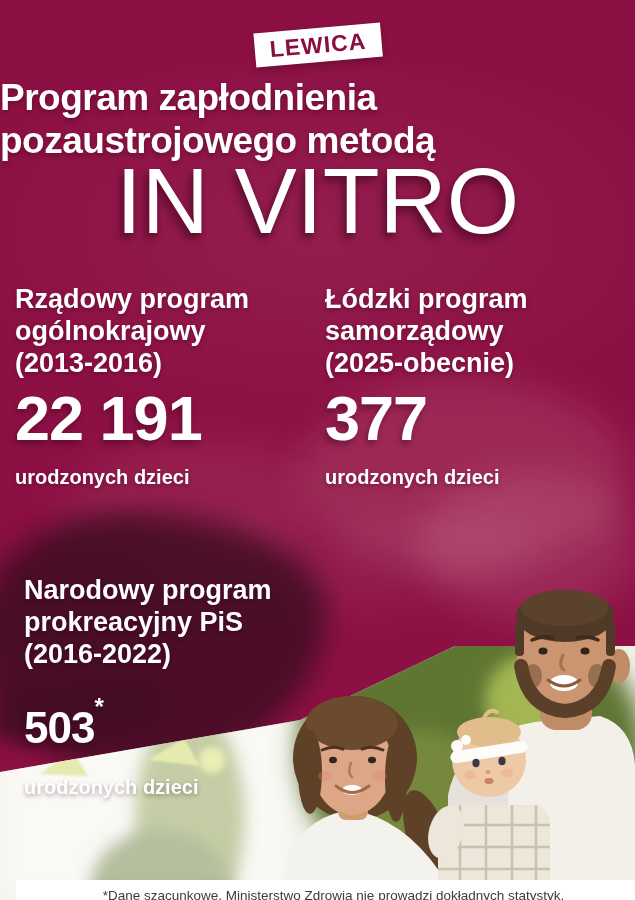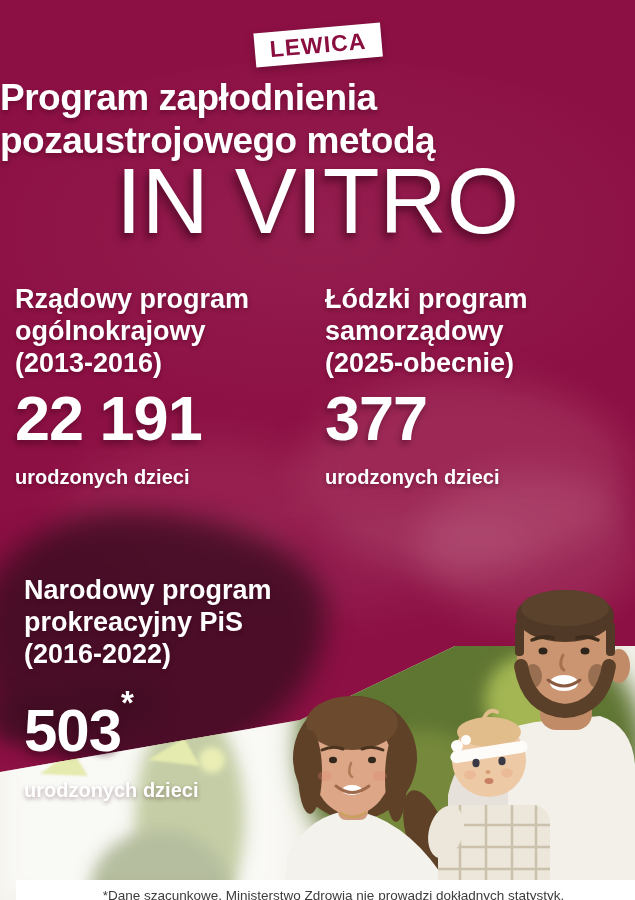--- a/index.html
+++ b/index.html
@@ -62,21 +62,21 @@
     text-shadow:-4px 6px 8px rgba(45,0,20,0.45),0 3px 5px rgba(45,0,20,0.3);
   }
 
   .card{position:absolute;text-align:left;}
   .card .name,.card .years{font-weight:800;font-size:27px;line-height:32px;text-shadow:0 2px 4px rgba(45,0,20,0.35);}
   .card .value{font-weight:800;font-size:63px;line-height:66px;margin-top:6px;letter-spacing:-1px;text-shadow:-2px 4px 6px rgba(45,0,20,0.4);}
   .card .unit{font-weight:800;font-size:20px;line-height:28px;margin-top:12px;text-shadow:0 2px 4px rgba(45,0,20,0.35);}
   .card-0{left:15px;top:283px;width:295px;}
   .card-1{left:325px;top:283px;width:295px;}
   .card-2{left:24px;top:536px;width:305px;margin-top:38px;}
-  .card-2 .value{font-size:60px;line-height:62px;margin-top:18px;}
+  .card-2 .value{font-size:44px;line-height:62px;margin-top:18px;}
   .card-2 .value sup{font-size:55%;position:relative;top:-0.5em;font-weight:800;}
   .card-2 .unit{margin-top:14px;}
 
   .photo-scene{position:absolute;left:0;top:560px;width:635px;height:340px;}
 
   .footer{
     position:absolute;left:16px;bottom:0;width:635px;height:20px;
     background:var(--footer-bg);color:var(--footer-text);
     font-size:13.5px;line-height:32px;text-align:center;font-weight:400;
   }

